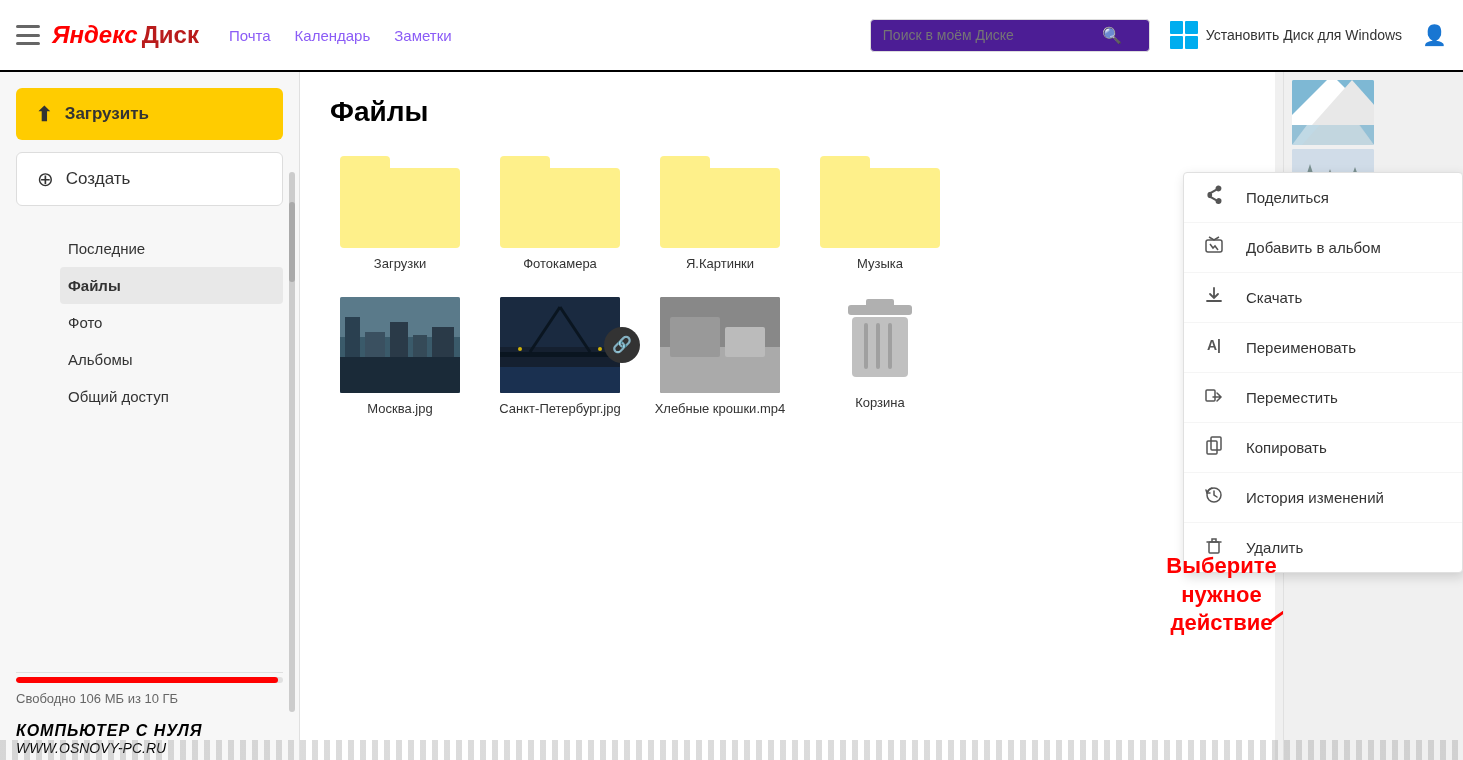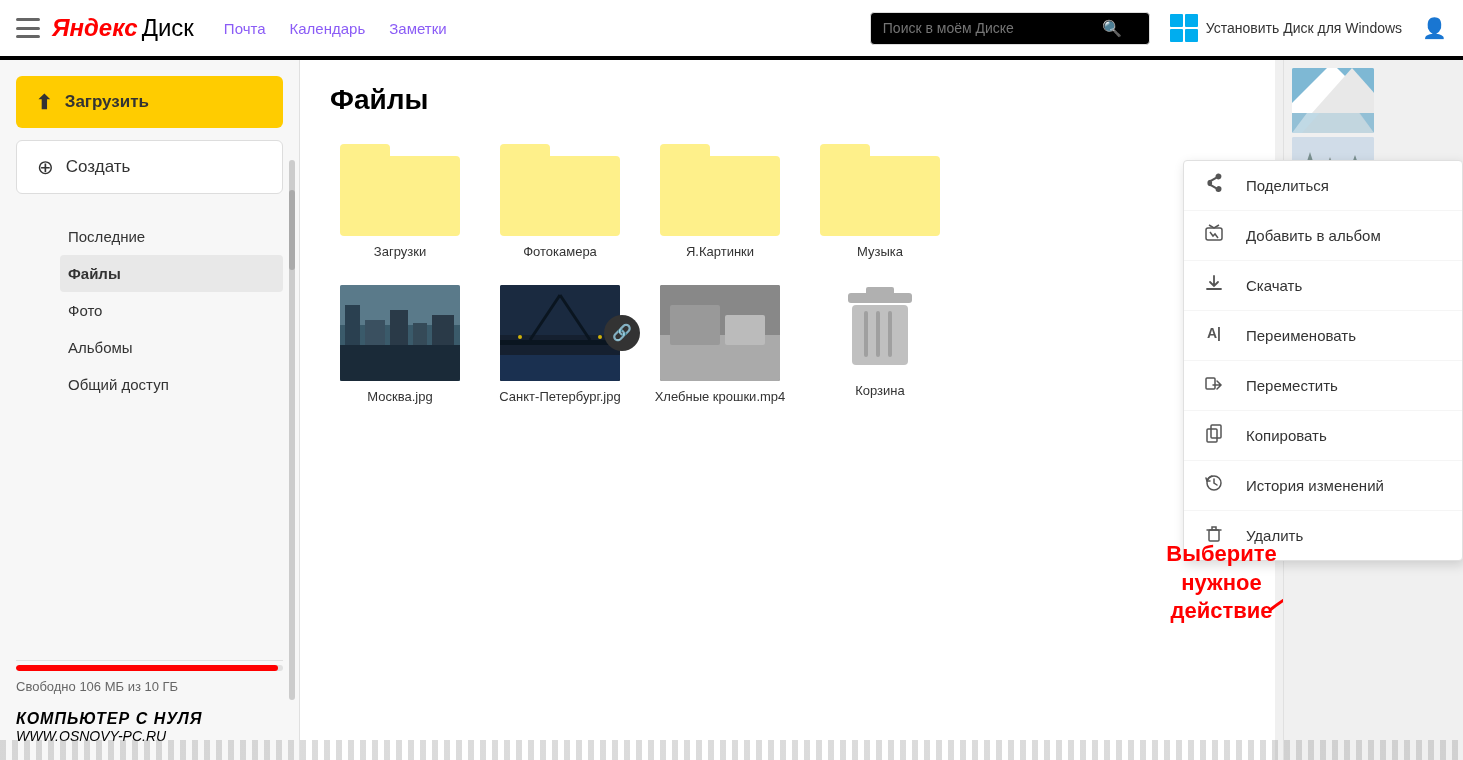--- a/index.html
+++ b/index.html
@@ -1,50 +1,50 @@
 <!DOCTYPE html>
 <html><head>
   <meta charset="utf-8">
   <style>
     * { box-sizing: border-box; margin: 0; padding: 0; }
     body { font-family: Arial, sans-serif; background: #f0f0f0; width: 1463px; height: 760px; overflow: hidden; position: relative; }
 
     
     .header {
       background: #fff;
-      height: 60px;
+      height: 72px;
       display: flex;
       align-items: center;
       padding: 0 16px;
-      border-bottom: 4px solid #000000;
+      border-bottom: 2px solid #000000;
       position: relative;
       z-index: 10;
     }
     .header-menu-icon {
       width: 24px; height: 20px;
       display: flex; flex-direction: column; justify-content: space-between;
       cursor: pointer; margin-right: 12px;
     }
     .header-menu-icon span {
       display: block; height: 3px; background: #666; border-radius: 2px;
     }
     .logo {
       display: flex; align-items: baseline; margin-right: 30px;
     }
     .logo-yandex { color: #f00; font-size: 24px; font-weight: bold; font-style: italic; }
-    .logo-disk { color: #000000; font-size: 24px; font-weight: normal; margin-left: 4px; }
+    .logo-disk { color: #b91c1c; font-size: 24px; font-weight: bold; margin-left: 4px; }
     .header-nav {
       display: flex; gap: 24px; flex: 1;
     }
     .header-nav a {
       color: #8b5cf6; text-decoration: none; font-size: 15px; cursor: pointer;
     }
     .header-search {
       display: flex; align-items: center;
-      background: #000000; border: 1px solid #ddd; border-radius: 4px;
+      background: #4c1d95; border: 1px solid #ddd; border-radius: 4px;
       padding: 6px 12px; width: 280px; margin-right: 20px;
     }
     .header-search input {
       border: none; background: transparent; outline: none; font-size: 14px; color: #999; width: 220px;
     }
     .header-search-icon { color: #999; font-size: 16px; }
     .header-install {
       display: flex; align-items: center; gap: 8px;
       color: #333; font-size: 14px; cursor: pointer;
     }

